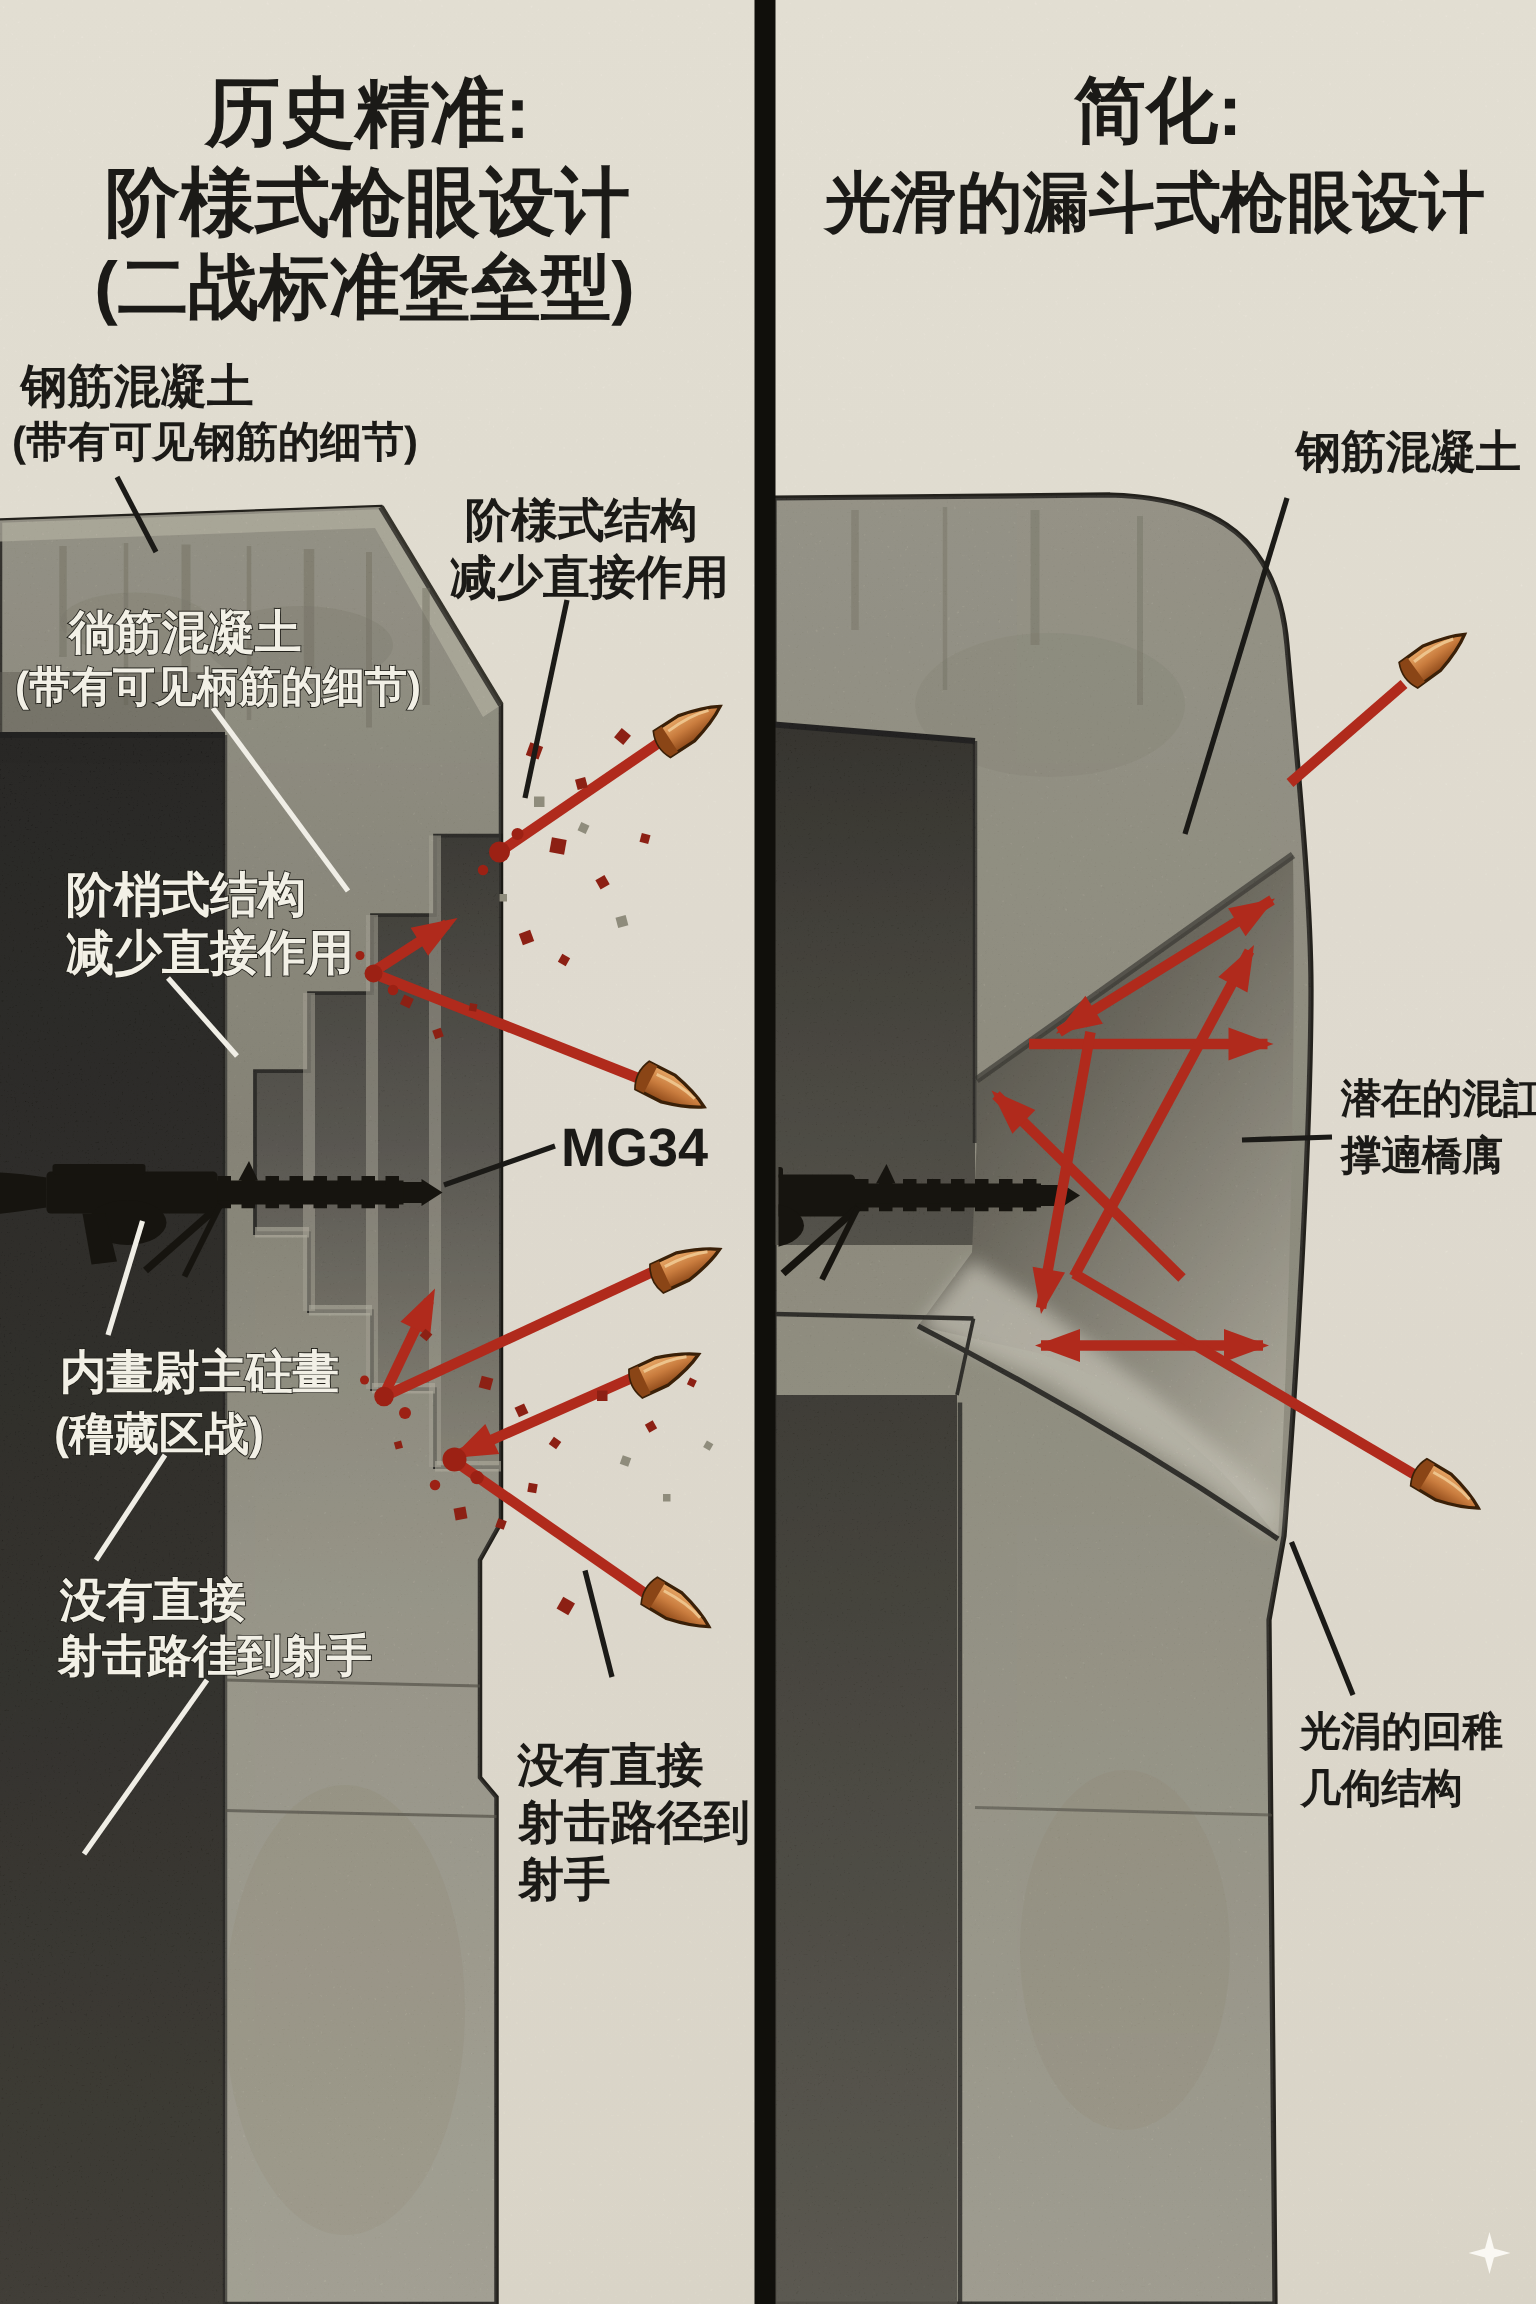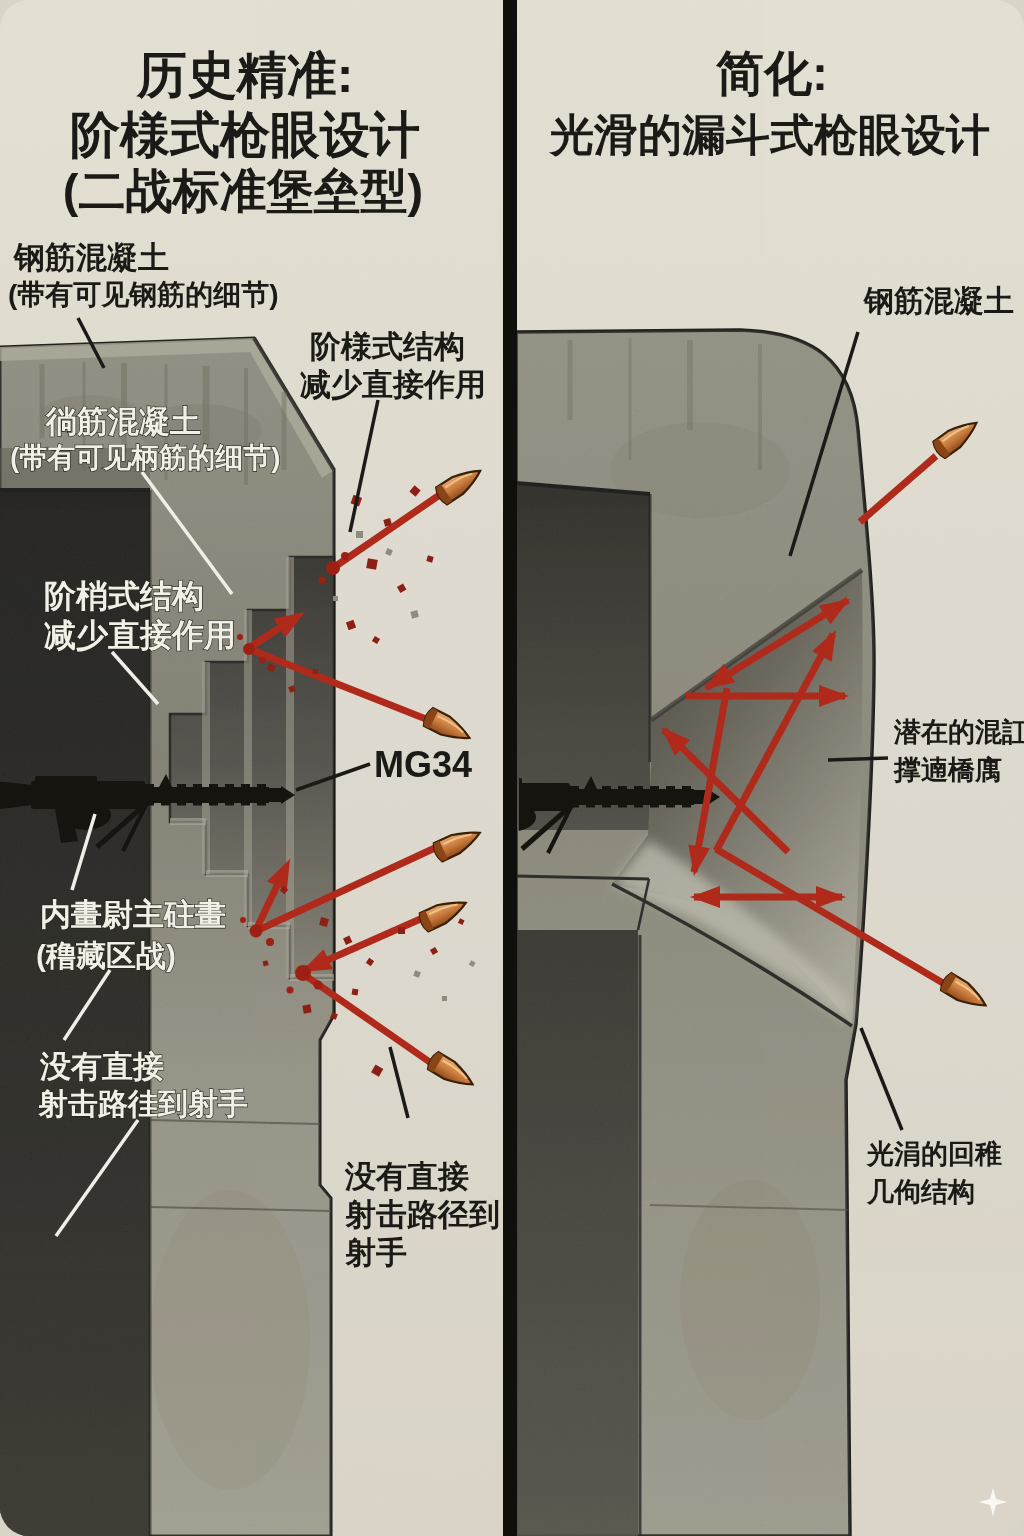--- a/index.html
+++ b/index.html
@@ -1,17 +1,17 @@
 <!DOCTYPE html>
 <html><head>
 <meta charset="utf-8">
 <style>
   html,body{margin:0;padding:0;background:#d8d4c8;}
   .stage{position:relative;width:1024px;height:1536px;overflow:hidden;
-         font-family:"Liberation Sans","DejaVu Sans",sans-serif;border-radius:29px;}
+         font-family:"Liberation Sans","DejaVu Sans",sans-serif;}
   svg{display:block;}
   text{font-family:"Liberation Sans","DejaVu Sans",sans-serif;}
   .title-txt{font-weight:bold;fill:#1b1a17;}
   .lbl-dark{font-weight:bold;fill:#1b1a17;}
   .lbl-light{font-weight:bold;fill:#f2f0e6;paint-order:stroke;stroke:#23221c;stroke-width:1.2px;}
 </style>
 </head>
 <body>
 
 <div class="stage">

